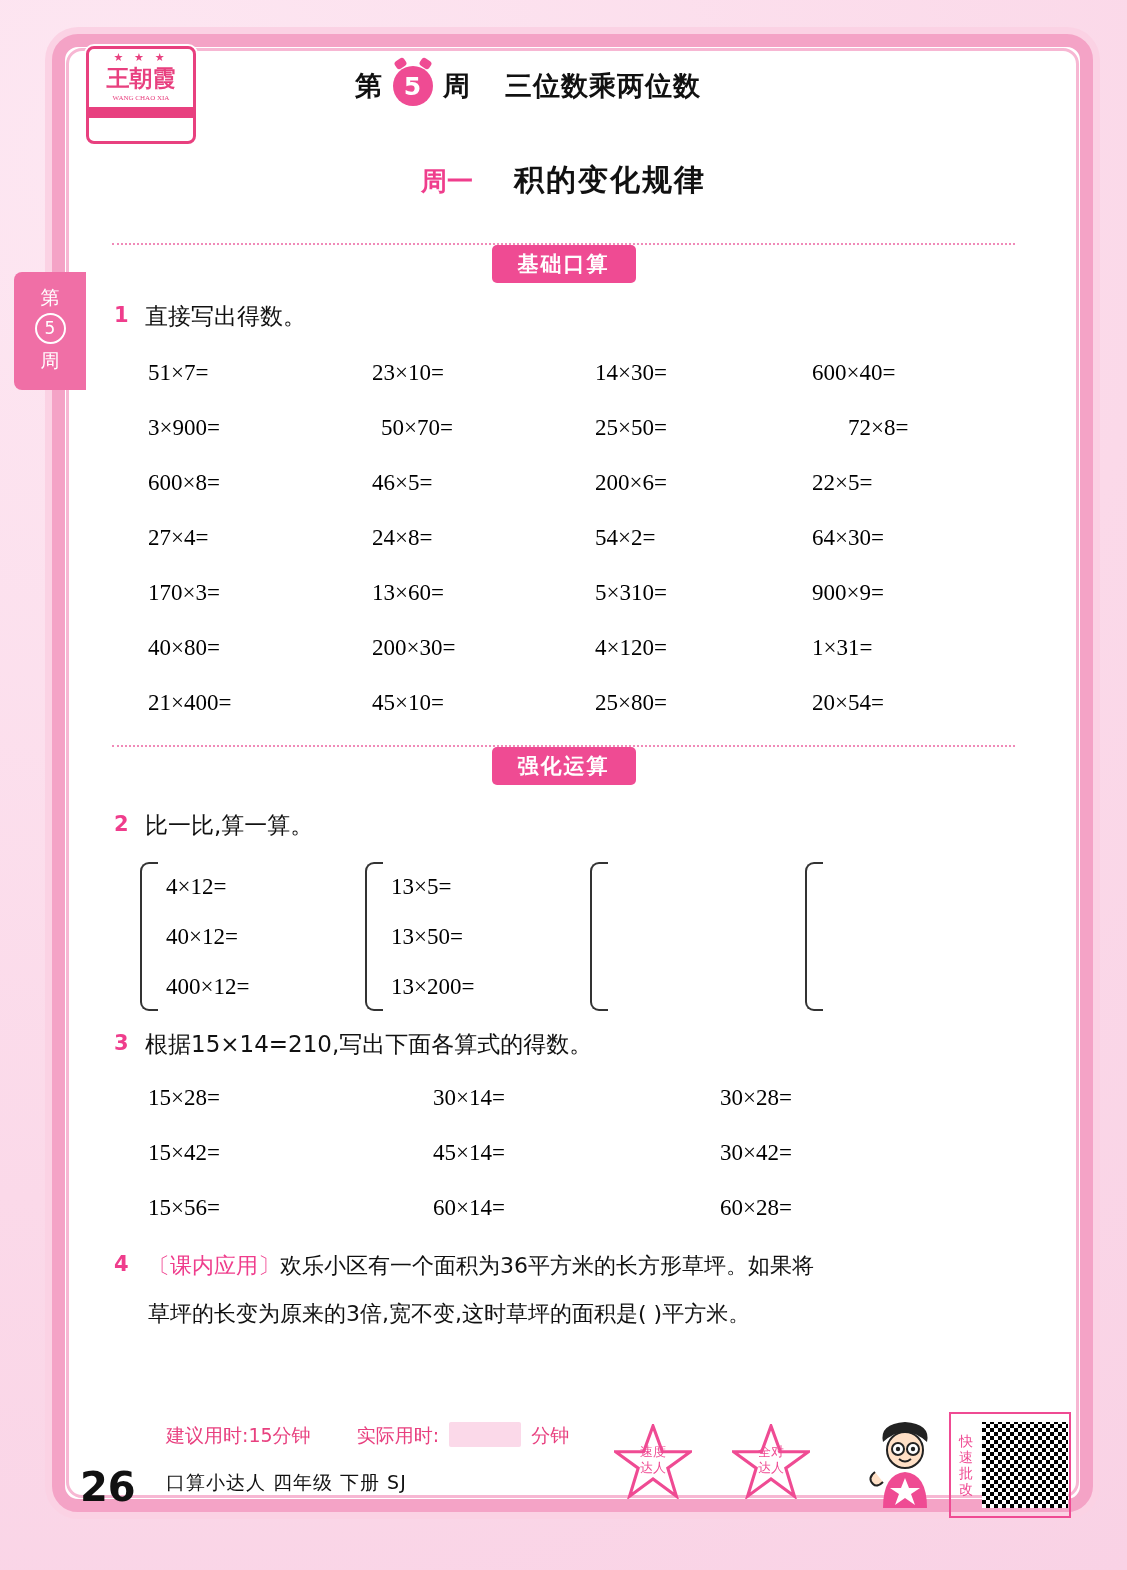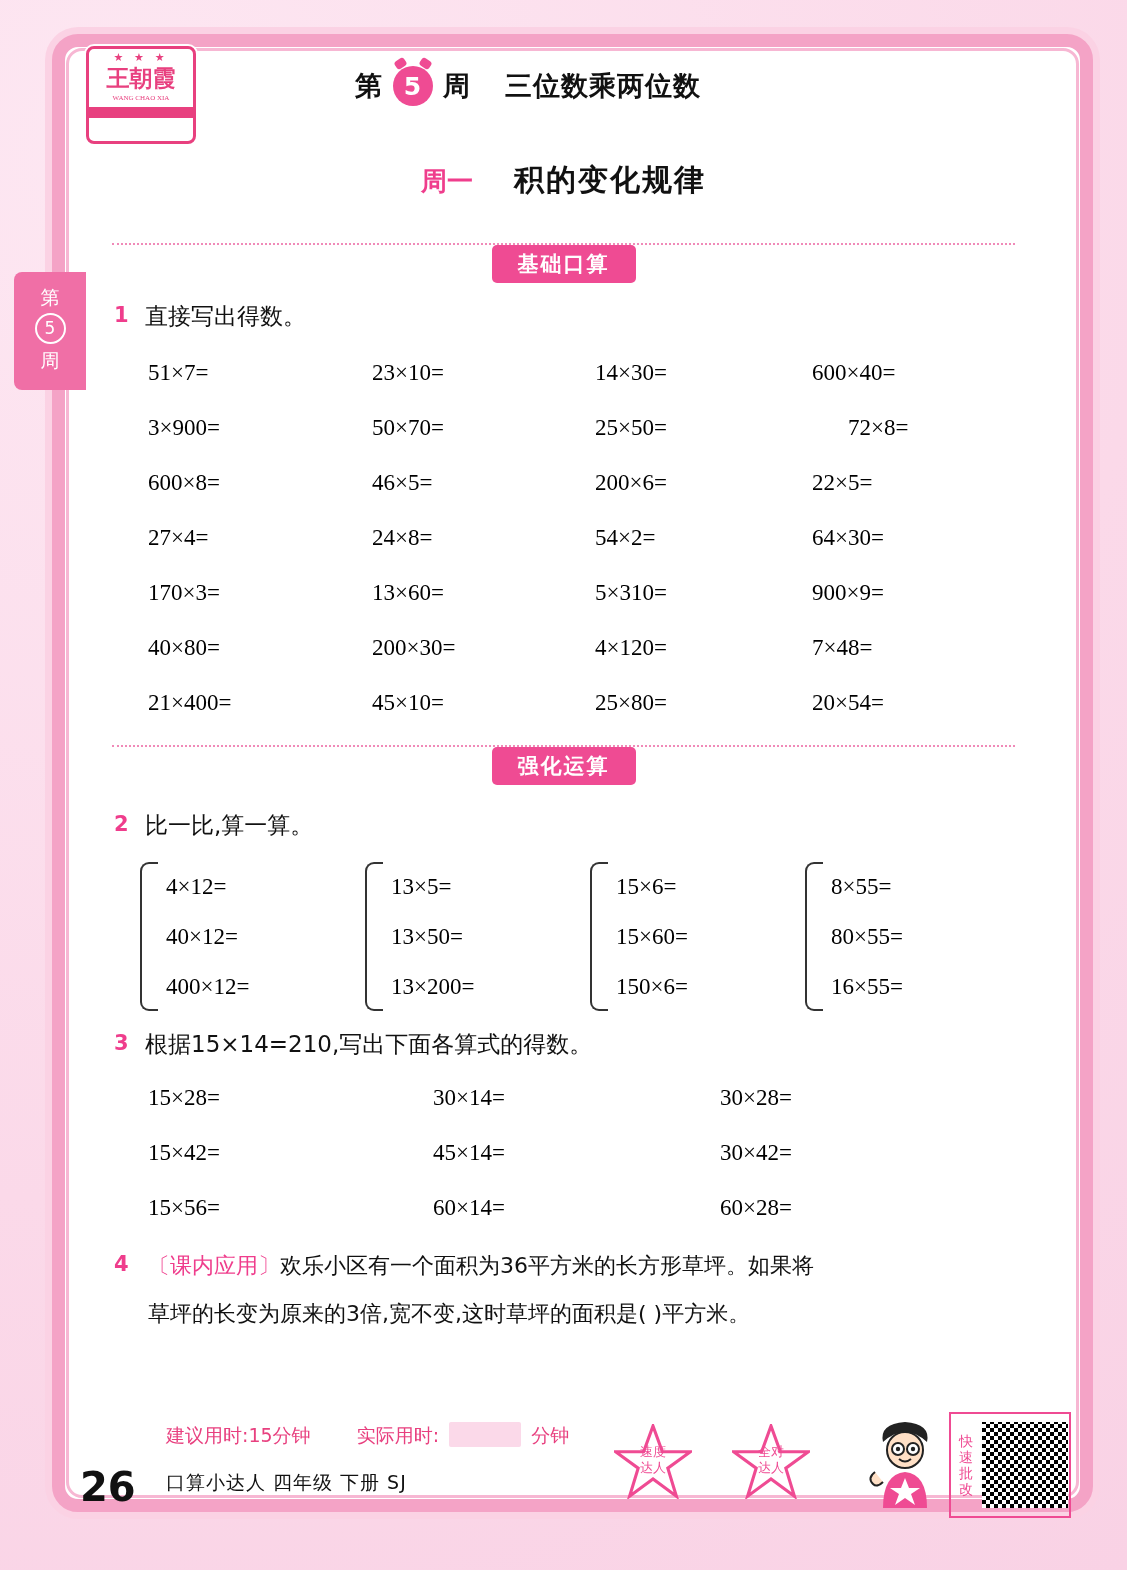--- a/index.html
+++ b/index.html
@@ -225,21 +225,21 @@
   <div class="qnum" style="left:114px;top:303px;">1</div>
   <div class="qtext" style="left:145px;top:301px;">直接写出得数。</div>
 
   <div class="grid">
     <div class="cell" style="left:148px;top:360px;">51×7=</div>
     <div class="cell" style="left:372px;top:360px;">23×10=</div>
     <div class="cell" style="left:595px;top:360px;">14×30=</div>
     <div class="cell" style="left:812px;top:360px;">600×40=</div>
 
     <div class="cell" style="left:148px;top:415px;">3×900=</div>
-    <div class="cell" style="left:372px;top:415px;">50×70=</div>
+    <div class="cell" style="left:381px;top:415px;">50×70=</div>
     <div class="cell" style="left:595px;top:415px;">25×50=</div>
     <div class="cell" style="left:812px;top:415px;margin-left:36px;">72×8=</div>
 
     <div class="cell" style="left:148px;top:470px;">600×8=</div>
     <div class="cell" style="left:372px;top:470px;">46×5=</div>
     <div class="cell" style="left:595px;top:470px;">200×6=</div>
     <div class="cell" style="left:812px;top:470px;">22×5=</div>
 
     <div class="cell" style="left:148px;top:525px;">27×4=</div>
     <div class="cell" style="left:372px;top:525px;">24×8=</div>
@@ -247,21 +247,21 @@
     <div class="cell" style="left:812px;top:525px;">64×30=</div>
 
     <div class="cell" style="left:148px;top:580px;">170×3=</div>
     <div class="cell" style="left:372px;top:580px;">13×60=</div>
     <div class="cell" style="left:595px;top:580px;">5×310=</div>
     <div class="cell" style="left:812px;top:580px;">900×9=</div>
 
     <div class="cell" style="left:148px;top:635px;">40×80=</div>
     <div class="cell" style="left:372px;top:635px;">200×30=</div>
     <div class="cell" style="left:595px;top:635px;">4×120=</div>
-    <div class="cell" style="left:812px;top:635px;">7×48=</div>
+    <div class="cell" style="left:812px;top:635px;">1×31=</div>
 
     <div class="cell" style="left:148px;top:690px;">21×400=</div>
     <div class="cell" style="left:372px;top:690px;">45×10=</div>
     <div class="cell" style="left:595px;top:690px;">25×80=</div>
     <div class="cell" style="left:812px;top:690px;">20×54=</div>
   </div>
 
   <div class="sep" style="top:745px;"></div>
   <div class="pill" style="top:747px;">强化运算</div>
 
@@ -279,33 +279,23 @@
   <div class="brace-group" style="left:365px;top:862px;height:145px;">
     <div class="brace"></div>
     <div class="lines">
       <div>13×5=</div>
       <div>13×50=</div>
       <div>13×200=</div>
     </div>
   </div>
   <div class="brace-group" style="left:590px;top:862px;height:145px;">
     <div class="brace"></div>
-    <div class="lines">
-      <div>15×6=</div>
-      <div>15×60=</div>
-      <div>150×6=</div>
-    </div>
   </div>
   <div class="brace-group" style="left:805px;top:862px;height:145px;">
     <div class="brace"></div>
-    <div class="lines">
-      <div>8×55=</div>
-      <div>80×55=</div>
-      <div>16×55=</div>
-    </div>
   </div>
 
   <div class="qnum" style="left:114px;top:1031px;">3</div>
   <div class="qtext" style="left:145px;top:1029px;">根据15×14=210,写出下面各算式的得数。</div>
 
   <div class="grid">
     <div class="cell" style="left:148px;top:1085px;">15×28=</div>
     <div class="cell" style="left:433px;top:1085px;">30×14=</div>
     <div class="cell" style="left:720px;top:1085px;">30×28=</div>
 

